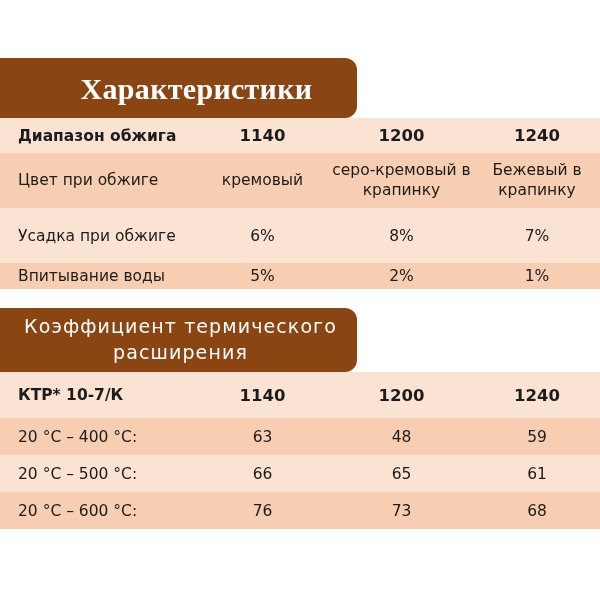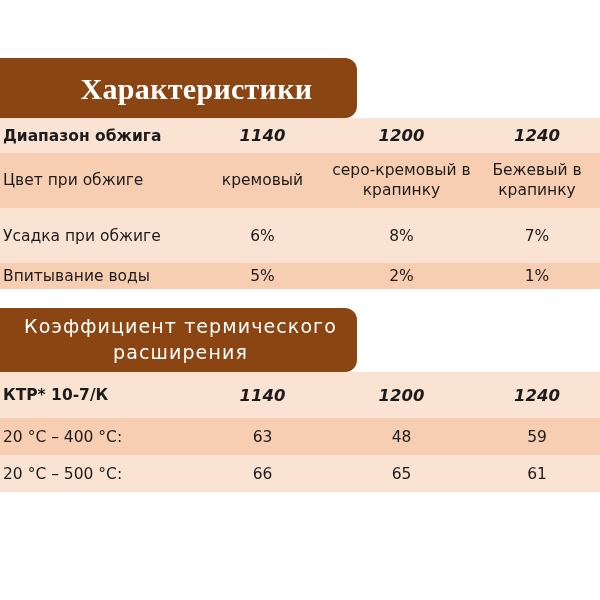--- a/index.html
+++ b/index.html
@@ -85,32 +85,31 @@
   .tbl tr.dark  { background: #f7ceb2; }
 
   .tbl td {
     padding: 0;
     vertical-align: middle;
     color: #1c1c1c;
     font-size: 15.5px;
   }
   .tbl td.label {
     text-align: left;
-    padding-left: 3px;
+    padding-left: 18px;
   }
   .tbl td.val {
     text-align: center;
   }
   .tbl tr.hdr td {
     font-weight: bold;
     font-size: 15.5px;
   }
   .tbl tr.hdr td.val {
     font-size: 16.5px;
-    font-style: italic;
   }
 
   .r-h1 td { height: 35px; }
   .r-color td { height: 55px; line-height: 1.25; }
   .r-std td { height: 55px; }
   .r-std-b td { height: 26px; }
 
   .r-h2 td { height: 46px; margin-left: 28px; }
   .r-k td { height: 37px; }
 </style>
@@ -181,16 +180,22 @@
         <td class="val">63</td>
         <td class="val">48</td>
         <td class="val">59</td>
       </tr>
       <tr class="light r-k">
         <td class="label">20 °C – 500 °C:</td>
         <td class="val">66</td>
         <td class="val">65</td>
         <td class="val">61</td>
       </tr>
+      <tr class="dark r-k">
+        <td class="label">20 °C – 600 °C:</td>
+        <td class="val">76</td>
+        <td class="val">73</td>
+        <td class="val">68</td>
+      </tr>
     </tbody>
   </table>
 
 </div>
 
 </body></html>

